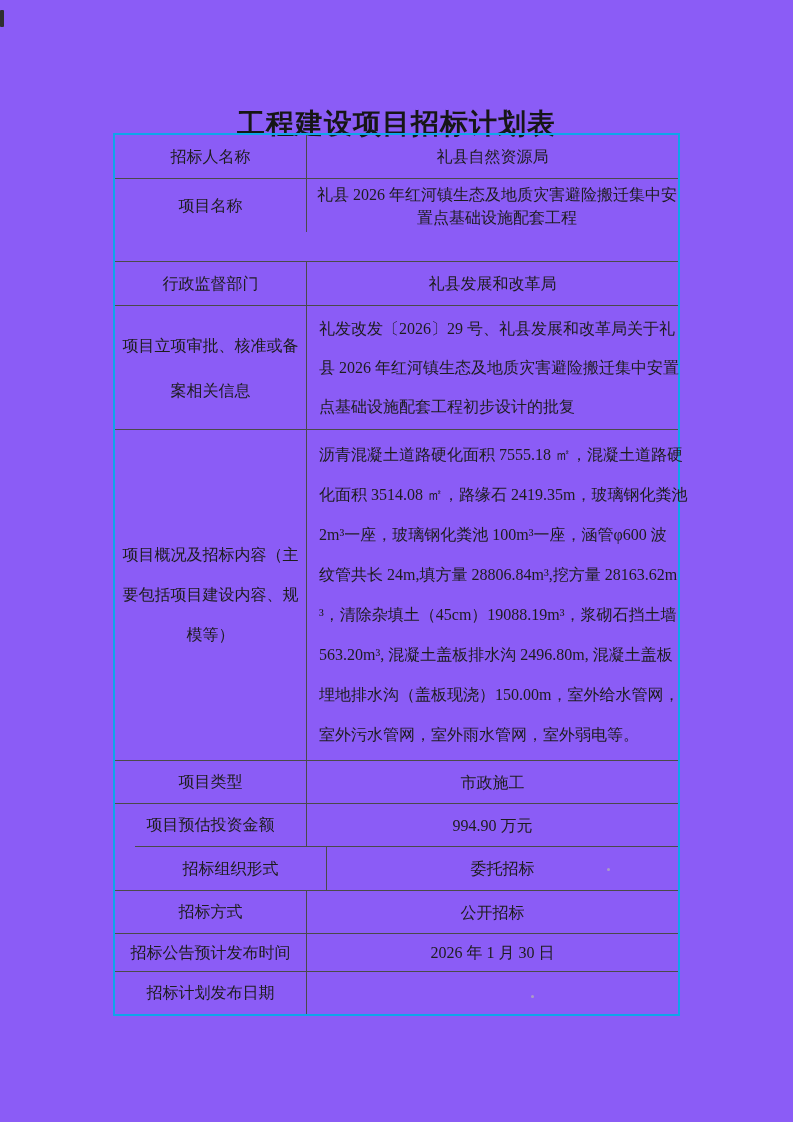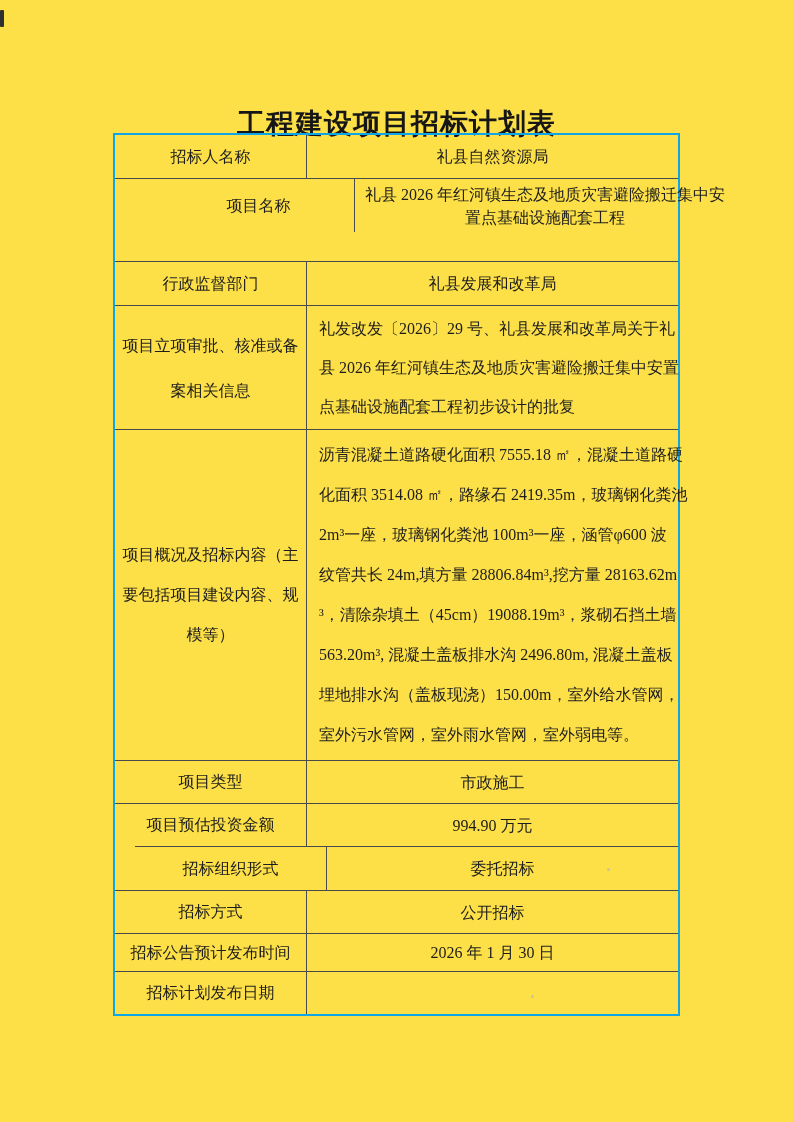--- a/index.html
+++ b/index.html
@@ -6,21 +6,21 @@
   html, body { margin: 0; padding: 0; }
   body {
     background: #e8e8e6;
     font-family: "Liberation Serif", "DejaVu Serif", serif;
   }
   .page {
     position: relative;
     width: 793px;
     height: 1122px;
     margin: 0 auto;
-    background: #fde047;
+    background: #8b5cf6;
     color: #1d1d1d;
     overflow: hidden;
   }
   .scan-mark {
     position: absolute;
     left: 0; top: 10px;
     width: 4px; height: 17px;
     background: #2f2f2f;
     border-radius: 1px;
   }
@@ -73,21 +73,21 @@
     flex-direction: column;
     align-items: center;
     justify-content: center;
     text-align: center;
     font-size: 16px;
     line-height: 23px;
     padding: 3px 10px;
   }
   
   .r1  { min-height: 43px; }
-  .r2  { min-height: 53px; padding-left: 48px; }
+  .r2  { min-height: 53px; }
   .r3  { min-height: 43px; margin-top: 29px; }
   .r4  { min-height: 119px; }
   .r5  { min-height: 330px; }
   .r6  { min-height: 42px; }
   .r7  { min-height: 42px; }
   .r8  { min-height: 43px; margin-left: 20px; }
   .r9  { min-height: 42px; }
   .r10 { min-height: 37px; }
   .r11 { min-height: 42px; }
   

